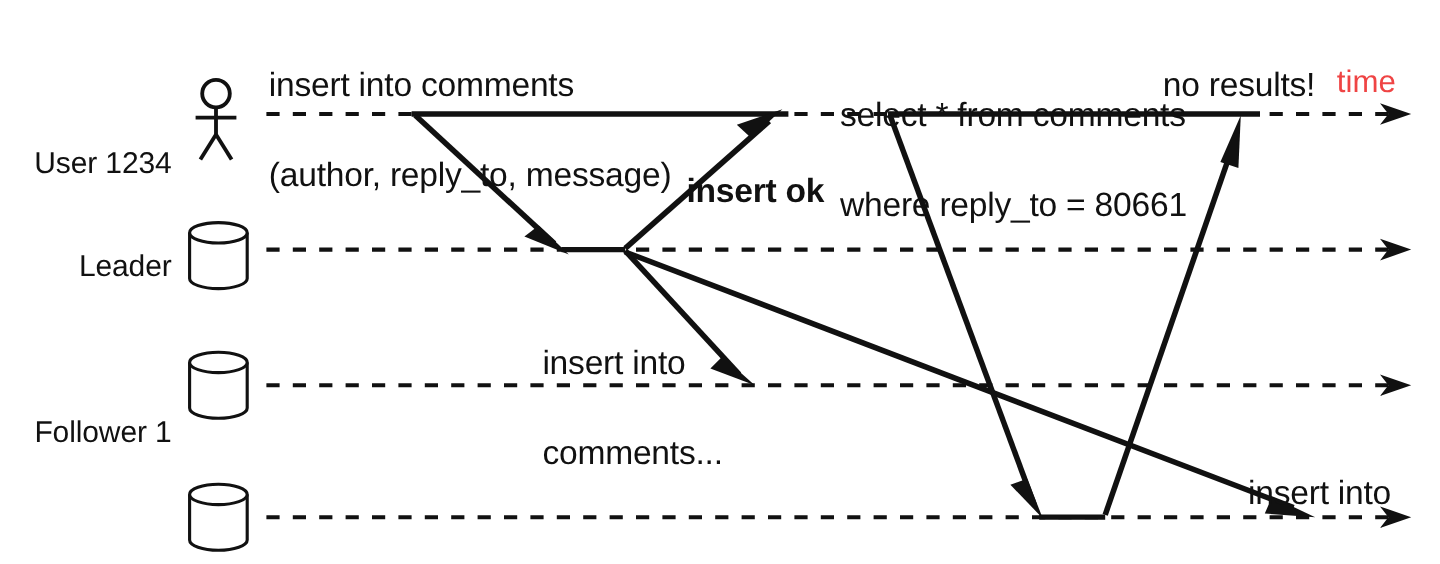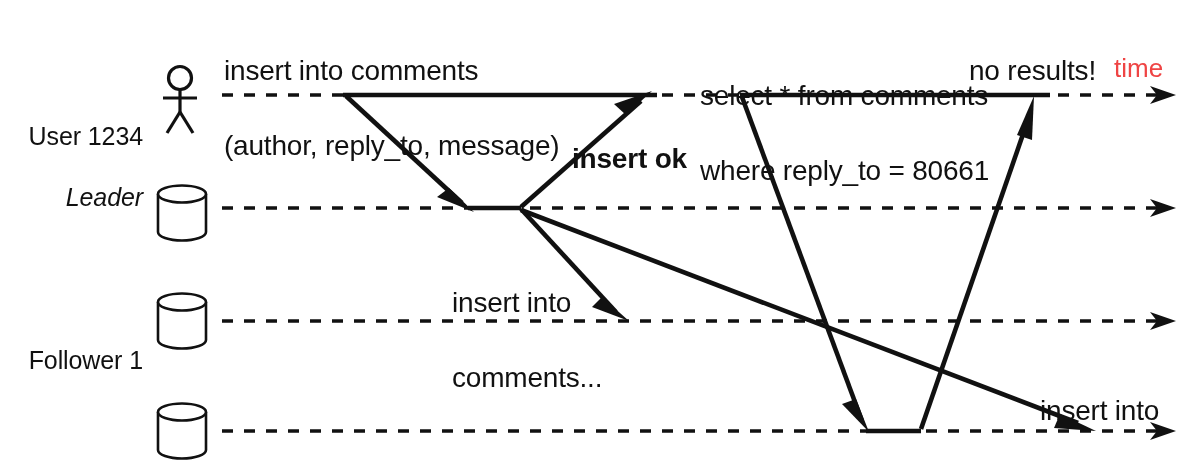--- a/index.html
+++ b/index.html
@@ -129,21 +129,21 @@
       <path d="M 869 432 L 842 404 L 856 399 z" fill="#111111"></path>
     </g>
 
     <g>
       <line x1="921" y1="429" x2="1030" y2="114" stroke="#111111" stroke-width="4.6"></line>
       <path d="M 1034 96 L 1017 135 L 1032 140 z" fill="#111111"></path>
     </g>
   </svg>
 
   <div class="lane-label" style="left: 0px; top: 96px; width: 143px; margin-top: 28px;">User 1234</div>
-  <div class="lane-label" style="left: 0px; top: 185px; width: 143px; font-style: italic;">Leader</div>
+  <div class="lane-label" style="left: 0px; top: 210px; width: 143px;">Leader</div>
   <div class="lane-label" style="left: 0px; top: 308px; width: 143px; margin-top: 40px;">Follower 1</div>
 
   <div class="msg-label" style="left: 224px; top: 8px;">
     <div>insert into comments</div>
     <div>(author, reply_to, message)</div>
   </div>
 
   <div class="msg-label" style="left: 700px; top: 33px;">
     <div>select * from comments</div>
     <div>where reply_to = 80661</div>

